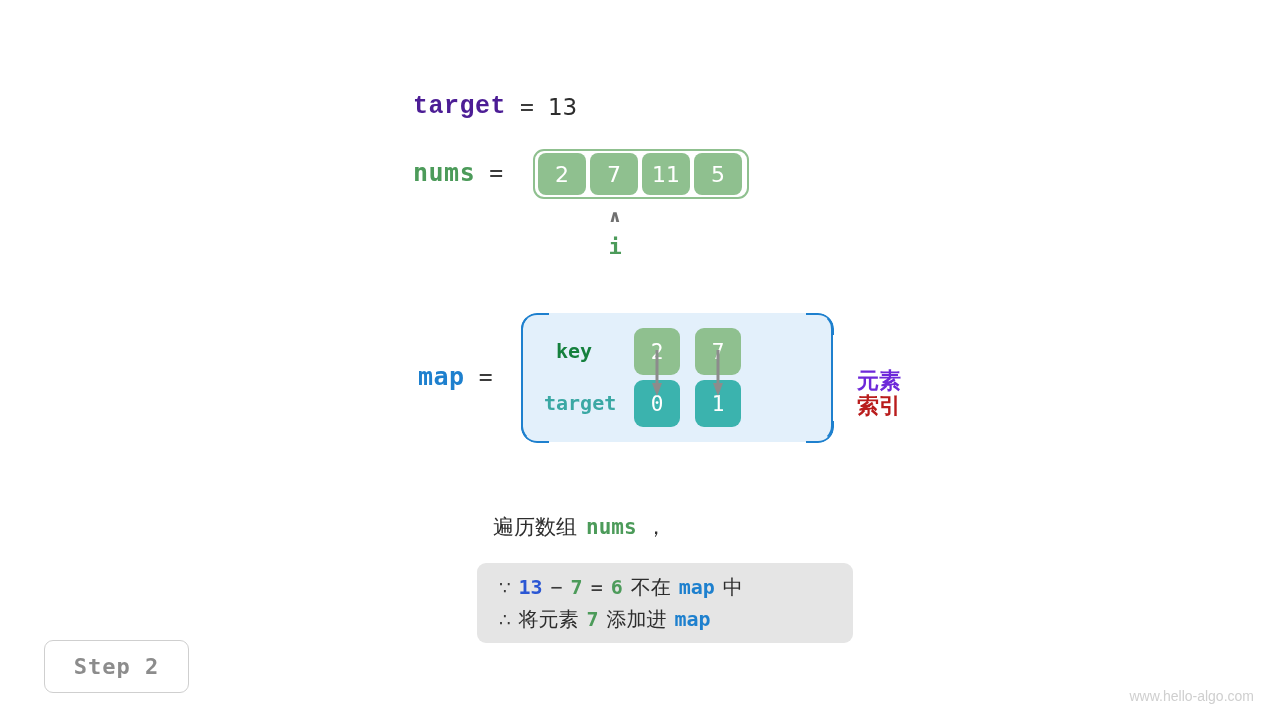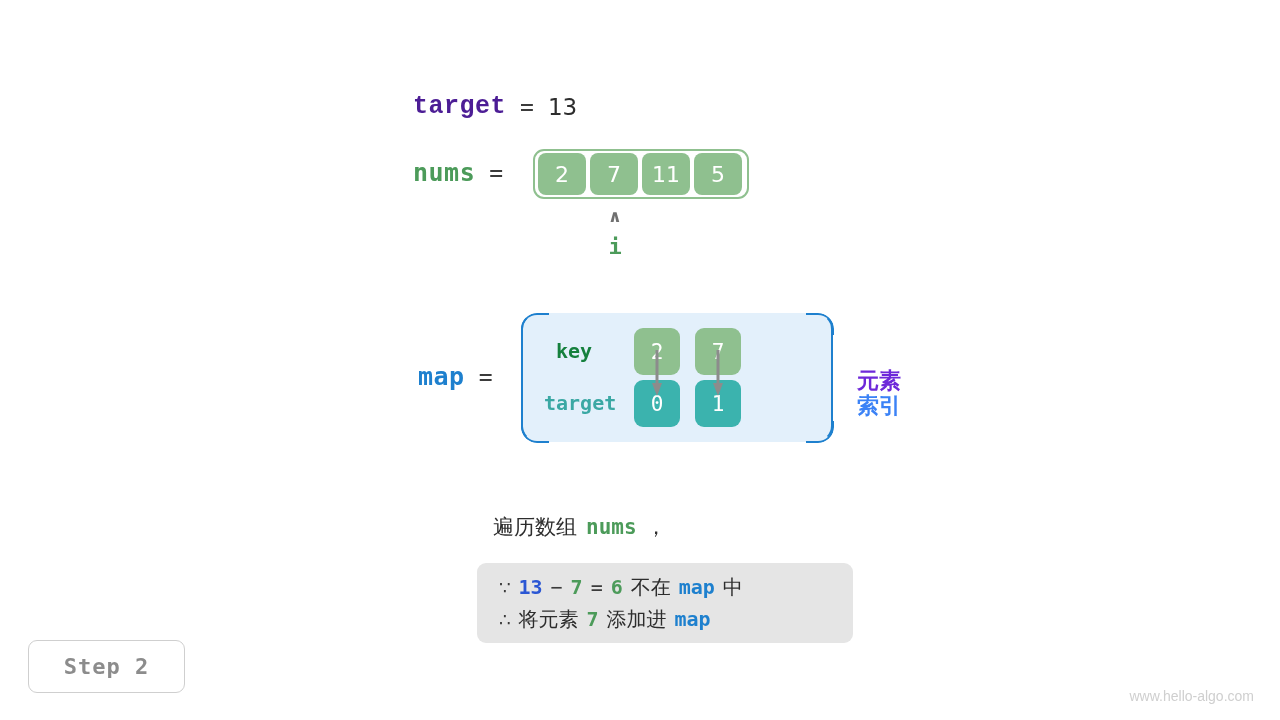--- a/index.html
+++ b/index.html
@@ -149,21 +149,21 @@
   .col1 { left: 695px; }
 
   .map-arrow { position: absolute; top: 350px; width: 12px; height: 48px; }
 
   .side-lbl {
     position: absolute;
     font-family: "DejaVu Sans", sans-serif;
     font-size: 22px; font-weight: bold;
   }
   #side-label-element { left: 857px; top: 340px; color: #6d28d9; margin-top: 26px; }
-  #side-label-index   { left: 857px; top: 391px; color: #3b82f6; }
+  #side-label-index   { left: 857px; top: 391px; color: #b91c1c; }
 
   
   #caption-line {
     position: absolute; left: 493px; top: 513px;
     font-family: "DejaVu Sans", sans-serif;
     font-size: 21px; color: #2d2d2d;
     display: flex; align-items: center; gap: 9px;
   }
   #caption-line .code {
     font-family: "DejaVu Sans Mono", monospace;
@@ -184,22 +184,22 @@
     font-size: 20px; color: #2d2d2d; white-space: pre;
   }
   .note-line .sym { font-size: 18px; color: #3b3b3b; }
   .tok-blue  { font-family: "DejaVu Sans Mono", monospace; font-weight: bold; color: #2B57D4; }
   .tok-green { font-family: "DejaVu Sans Mono", monospace; font-weight: bold; color: #4C9B5A; }
   .tok-lblue { font-family: "DejaVu Sans Mono", monospace; font-weight: bold; color: #1E80CE; }
   .tok-plain { font-family: "DejaVu Sans Mono", monospace; color: #3b3b3b; }
 
   
   #step-badge {
-    position: absolute; left: 28px; top: 640px;
-    width: 157px; height: 53px;
+    position: absolute; left: 44px; top: 640px;
+    width: 145px; height: 53px;
     border: 1.5px solid #cfcfcf;
     border-radius: 9px;
     display: flex; align-items: center; justify-content: center;
     font-family: "DejaVu Sans Mono", monospace;
     font-size: 22px; font-weight: bold; color: #8c8c8c;
     letter-spacing: 1px;
   }
 
   
   #watermark {

